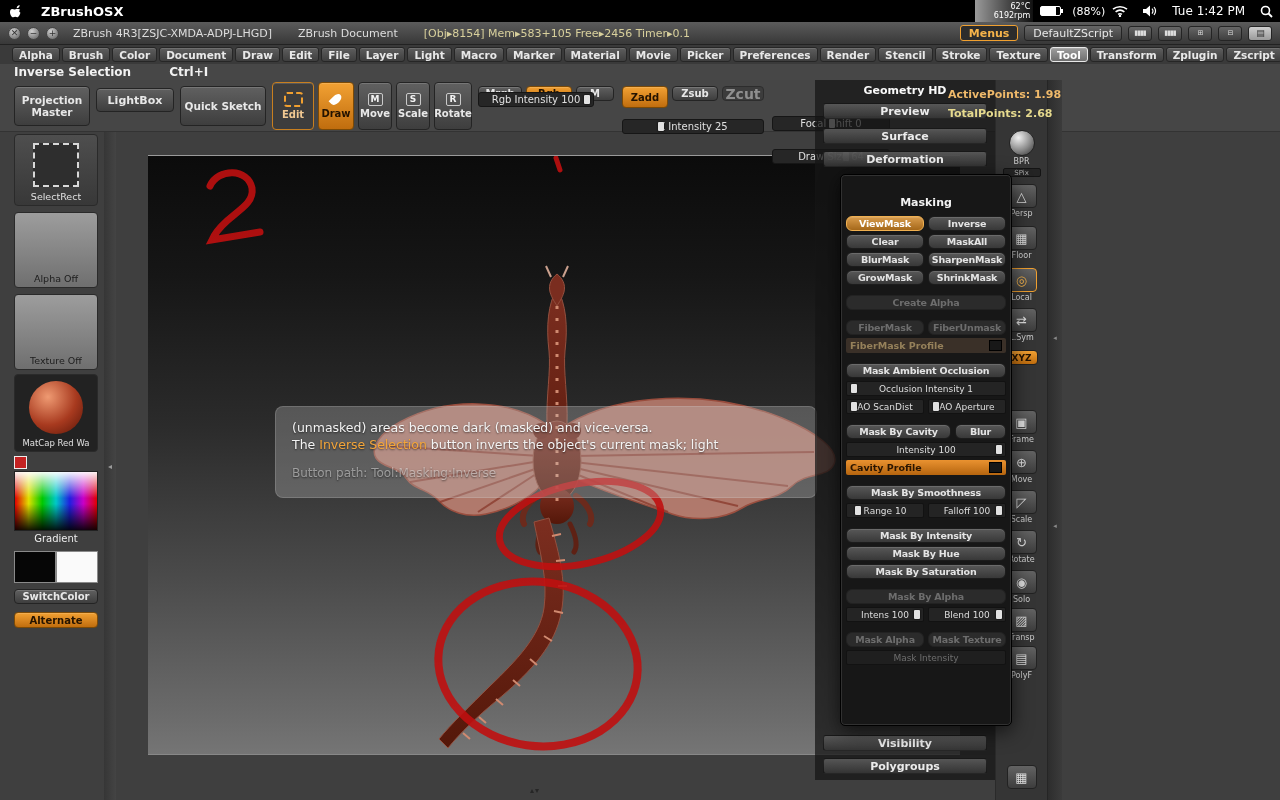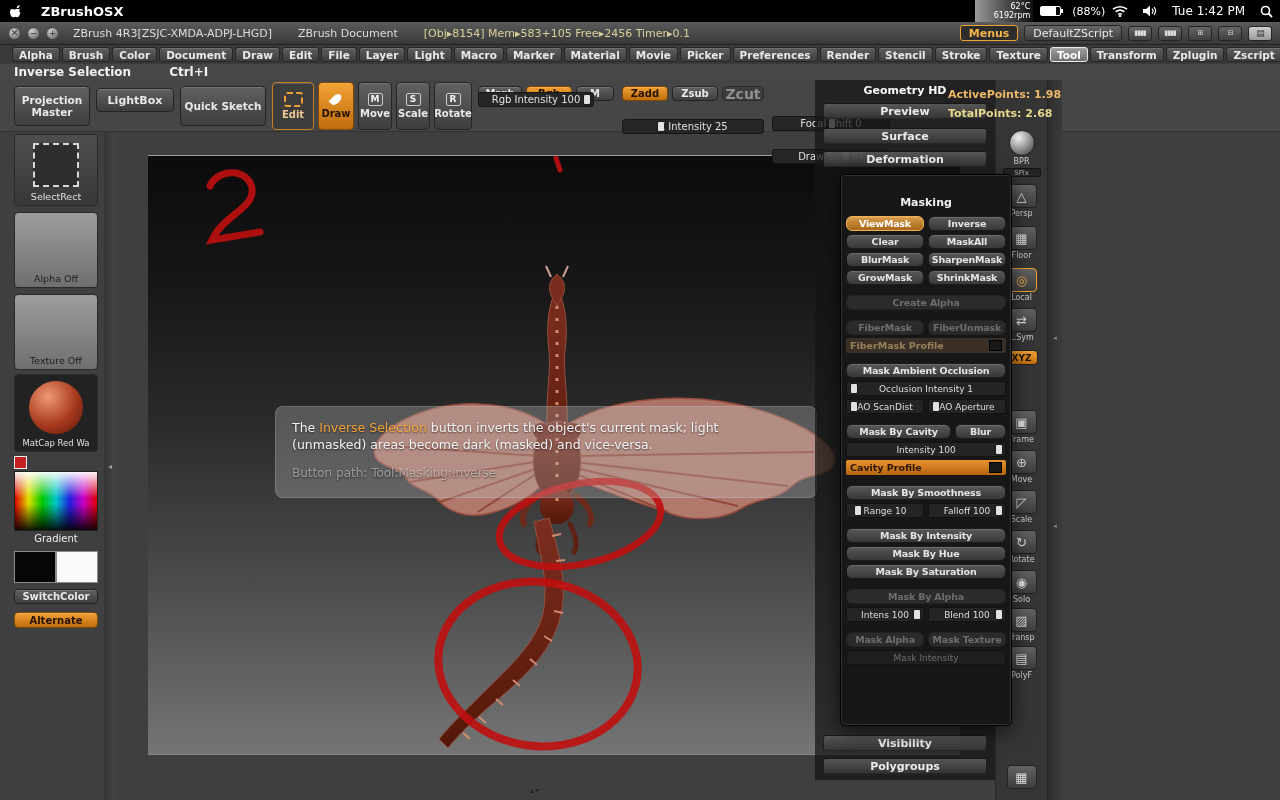--- a/index.html
+++ b/index.html
@@ -240,21 +240,21 @@
   </div>
 
   <div class="zb-btn abs" style="left:478px;top:6px;width:44px;height:15px;font-size:10px;">Mrgb</div>
   <div class="zb-btn btn-orange abs" style="left:526px;top:6px;width:46px;height:15px;font-size:10px;">Rgb</div>
   <div class="zb-btn abs" style="left:576px;top:6px;width:38px;height:15px;font-size:10px;">M</div>
   <div class="zb-slider abs" style="left:478px;top:12px;width:116px;height:15px;">
     <span>Rgb Intensity 100</span>
     <span class="knob" style="left:calc(100% - 9px);"></span>
   </div>
 
-  <div class="zb-btn btn-orange abs" style="left:622px;top:6px;width:46px;height:15px;font-size:10px;">Zadd</div>
+  <div class="zb-btn btn-orange abs" style="left:622px;top:6px;width:46px;height:22px;font-size:10px;">Zadd</div>
   <div class="zb-btn abs" style="left:672px;top:6px;width:46px;height:15px;font-size:10px;">Zsub</div>
   <div class="zb-btn btn-dim abs" style="left:722px;top:6px;width:42px;height:15px;font-size:14px;">Zcut</div>
   <div class="zb-slider abs" style="left:622px;top:24px;width:142px;height:15px;">
     <span>Z Intensity 25</span>
     <span class="knob" style="left:25%;"></span>
   </div>
 
   <div class="zb-slider abs" style="left:772px;top:6px;width:118px;height:15px;">
     <span>Focal Shift 0</span>
     <span class="knob" style="left:48%;"></span>
@@ -345,22 +345,22 @@
 
     <g fill="none" stroke="#c01010" stroke-linecap="round" opacity="0.9">
       <path d="M408,2 L412,14" stroke-width="5"></path>
       <path d="M62,30 C70,12 100,12 104,32 C107,52 78,58 66,80 L64,84 L112,76" stroke-width="7"></path>
       <ellipse cx="432" cy="368" rx="82" ry="40" transform="rotate(-12 432 368)" stroke-width="7"></ellipse>
       <ellipse cx="390" cy="508" rx="100" ry="82" transform="rotate(8 390 508)" stroke-width="8"></ellipse>
     </g>
   </svg>
 
   <div class="note">
+    <div>(unmasked) areas become dark (masked) and vice-versa.</div>
     <div><span>The </span><span class="hl">Inverse Selection</span><span> button inverts the object's current mask; light</span></div>
-    <div>(unmasked) areas become dark (masked) and vice-versa.</div>
     <div class="path">Button path: Tool:Masking:Inverse</div>
   </div>
 </div>
 <div class="scrollmark">▴▾</div>
 
 <div class="rstrip">
   <div class="rs-item" style="top:66px;">
     <div class="bpr-sphere"></div>
     <div class="rs-label">BPR</div>
   </div>

